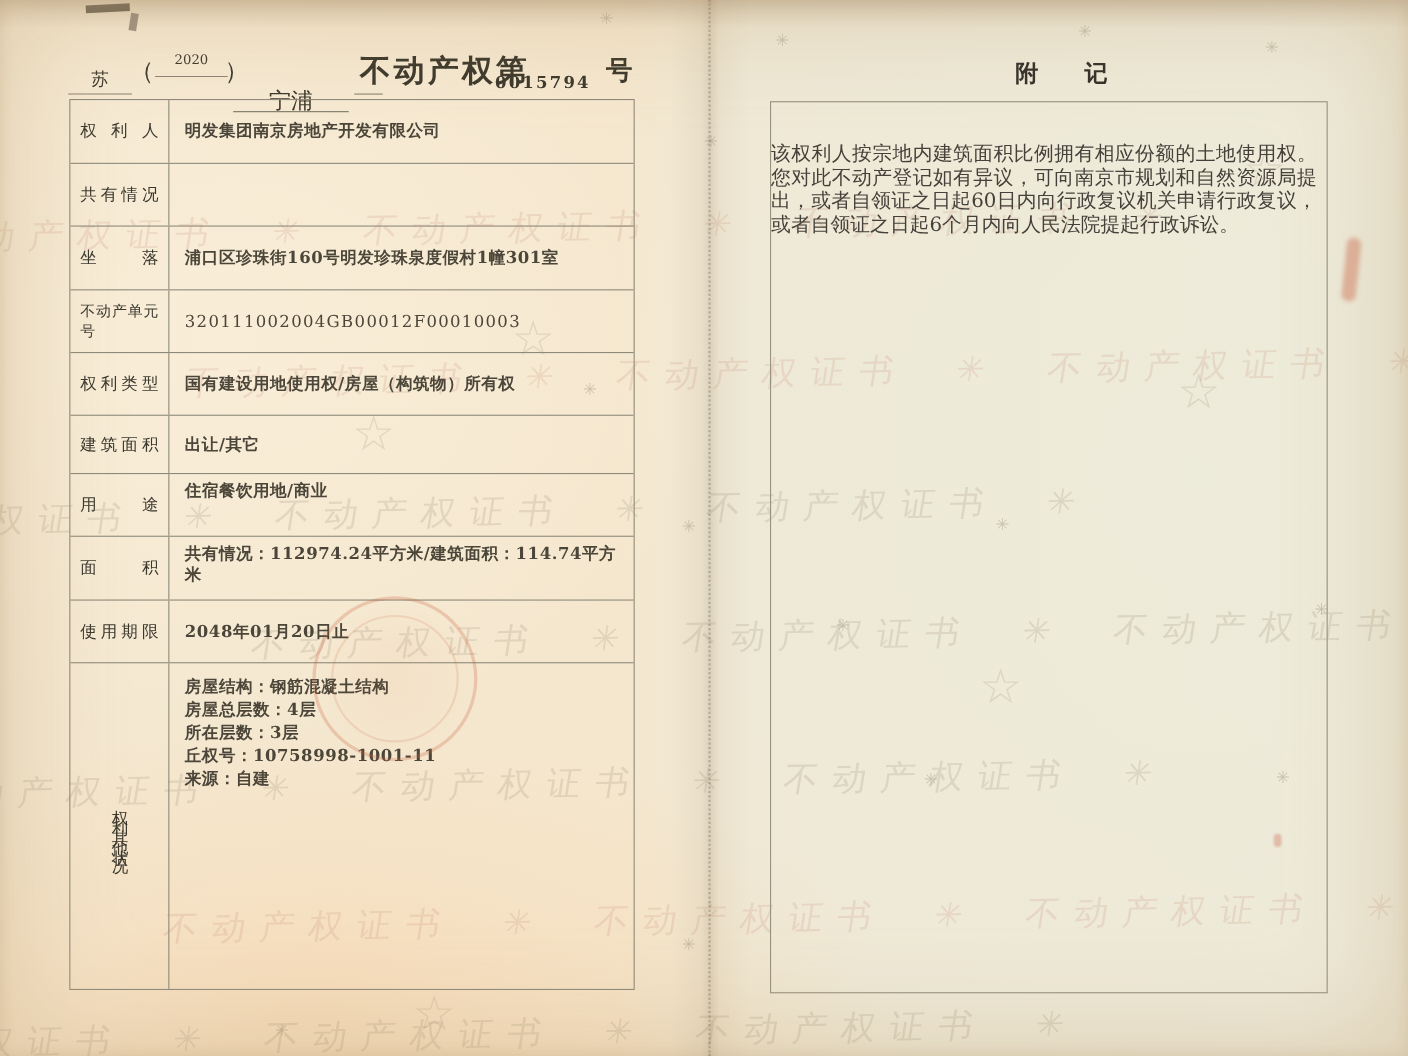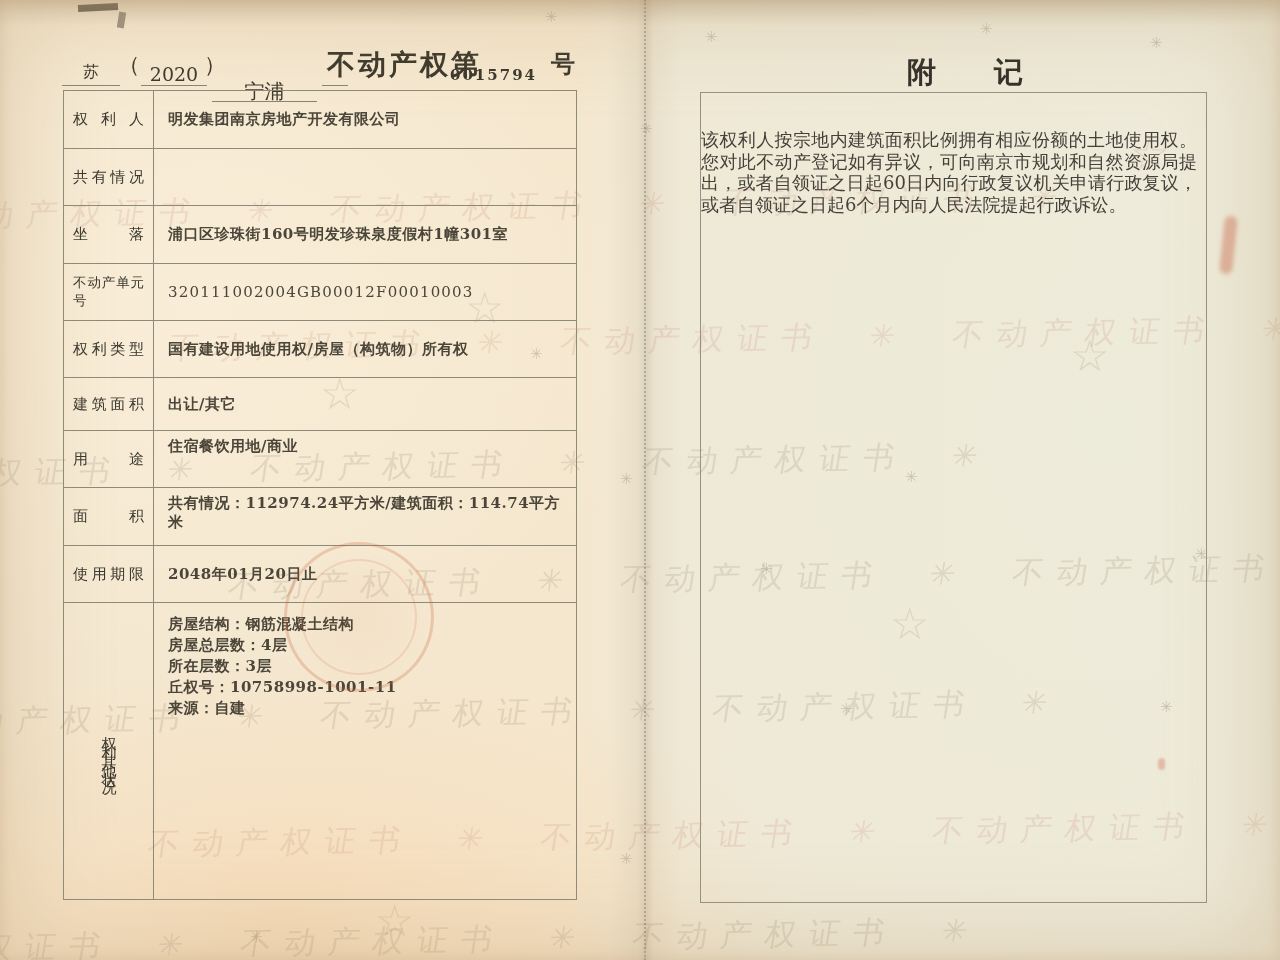--- a/index.html
+++ b/index.html
@@ -34,21 +34,21 @@
   .wm-row{position:absolute;white-space:nowrap;font-size:31px;letter-spacing:13px;
     color:rgba(153,143,120,0.22);transform:skewX(-10deg) rotate(-1deg);font-weight:500;}
   .wm-row.pink{color:rgba(199,141,118,0.20);}
   .wm-star{position:absolute;font-size:15px;color:rgba(158,149,128,0.45);}
   .wm-bigstar{position:absolute;font-size:44px;color:rgba(173,161,136,0.28);}
   
   .hdr span{position:absolute;color:#3c382c;}
   .u{border-bottom:1.5px solid rgba(104,98,82,0.75);text-align:center;display:inline-block;}
   .h-prov{left:62px;top:62px;width:58px;font-size:16px;height:24px;}
   .h-par1{left:118px;top:50px;font-size:22px;color:#4a463a;}
-  .h-year{left:141px;top:63px;width:66px;font-size:19px;height:23px;color:#55503f;}
+  .h-year{left:141px;top:47px;width:66px;font-size:12px;height:23px;color:#55503f;}
   .h-par2{left:204px;top:50px;font-size:22px;color:#4a463a;}
   .h-reg{left:212px;top:78px;width:105px;font-size:20px;height:24px;}
   .h-dash{left:322px;top:62px;width:26px;height:24px;}
   .h-title{left:327px;top:46px;font-size:28px;font-weight:bold;letter-spacing:3px;color:#2d2b24;}
   .h-serial{left:450px;top:66px;font-size:15px;letter-spacing:2px;color:#55503f;font-weight:600;}
   .h-suffix{left:551px;top:48px;font-size:24px;font-weight:600;color:#2d2b24;}
   
   .tbl{position:absolute;left:63px;top:90px;width:514px;height:810px;z-index:3;
     border:1px solid #8e8a7a;display:flex;flex-direction:column;}
   .row{display:flex;border-bottom:1px solid #8e8a7a;}
@@ -61,21 +61,21 @@
   .r1{height:58px}.r2{height:57px}.r3{height:58px}.r4{height:57px}.r5{height:57px}
   .r6{height:53px}.r7{height:57px}.r8{height:58px}.r9{height:57px}
   .row-unit .lbl > span{font-size:13.5px;}
   .row-unit .val{letter-spacing:1.2px;font-weight:500;}
   .row-use .val, .row-area .val{align-items:flex-start;padding-top:6px;}
   .row-other .lbl{justify-content:center;}
   .row-other .lbl > span{width:auto;writing-mode:vertical-lr;letter-spacing:9px;text-align-last:auto;}
   .row-other .val{align-items:flex-start;padding-top:11px;white-space:pre-line;line-height:21px;}
   
   .r-title{position:absolute;left:830px;top:53px;width:270px;text-align:center;z-index:3;
-    font-size:29px;font-weight:bold;color:#33302a;}
+    font-size:21px;font-weight:bold;color:#33302a;}
   .r-box{position:absolute;left:700px;top:92px;width:507px;height:811px;z-index:3;
     border:1.5px solid #97917f;}
   .r-box p{margin:36px 9px 0 0;font-size:18px;line-height:21.5px;text-align:justify;
     color:#45413a;font-weight:500;}
   
   .seal{position:absolute;left:284px;top:542px;width:150px;height:150px;border-radius:50%;
     border:3px solid rgba(201,96,63,0.26);z-index:4;pointer-events:none;
     background:radial-gradient(circle, rgba(224,129,84,0.07), transparent 70%);}
   .seal::after{content:"";position:absolute;inset:14px;border-radius:50%;
     border:2px solid rgba(201,96,63,0.15);}

